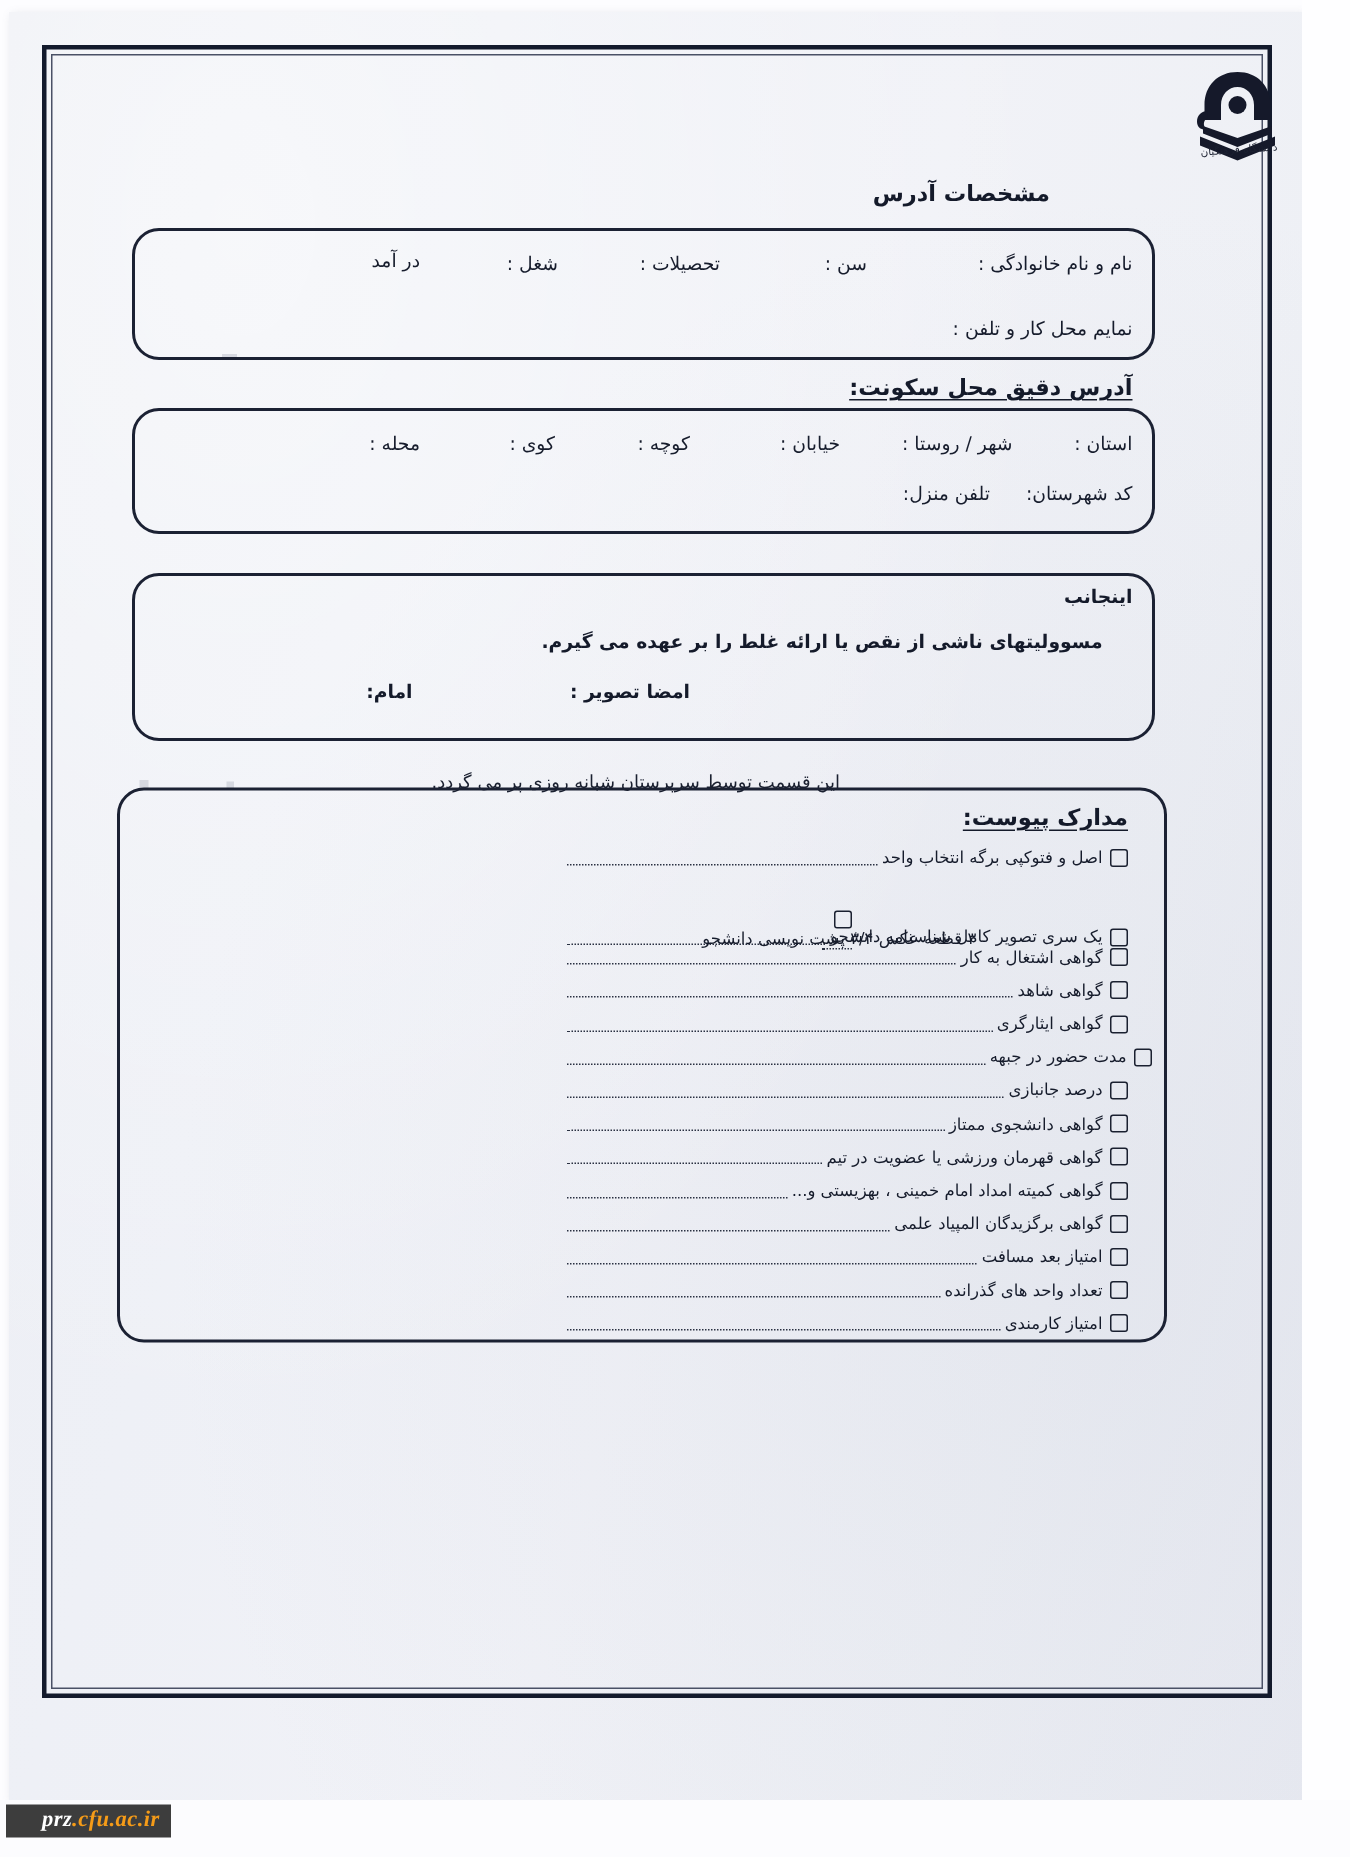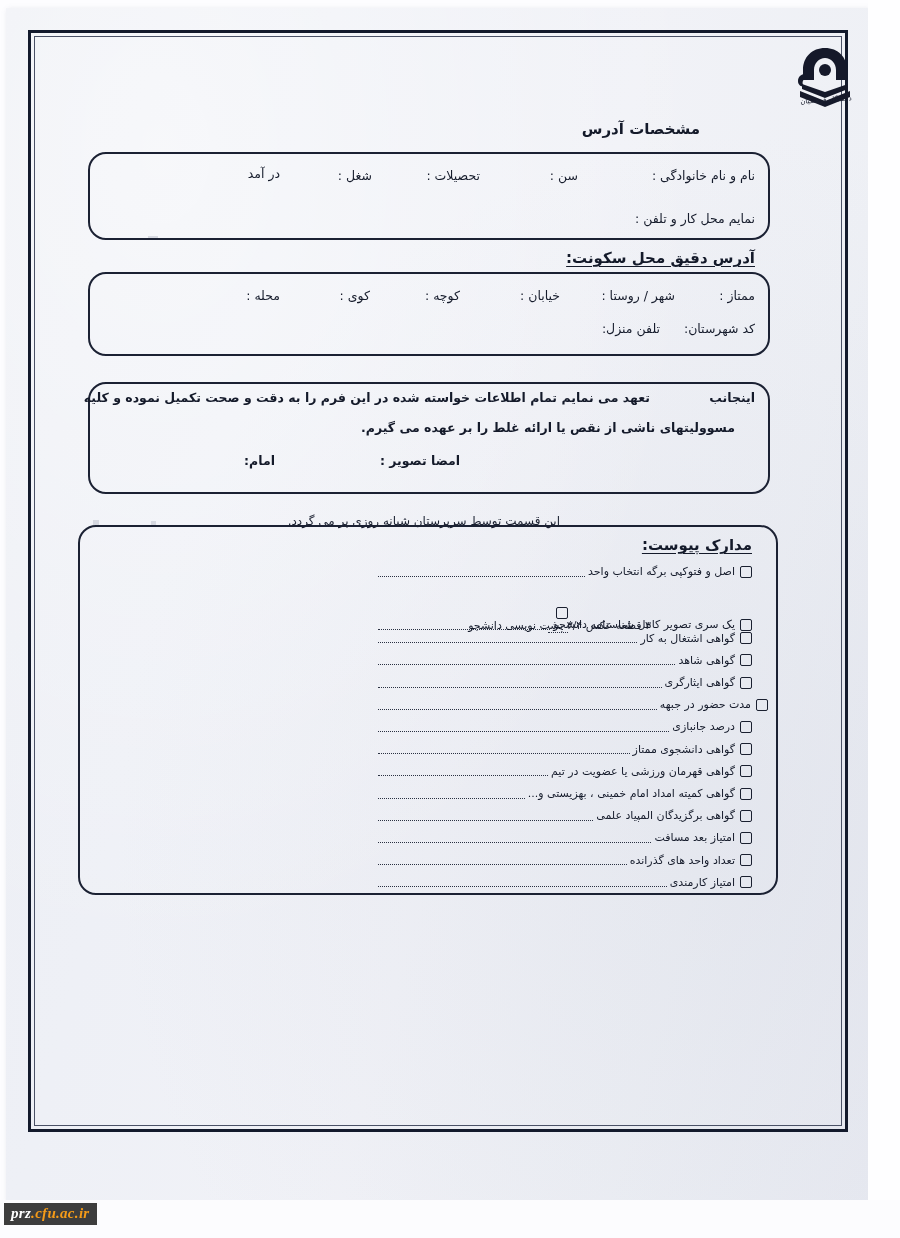--- a/index.html
+++ b/index.html
@@ -173,21 +173,21 @@
     font-size: 14px;
     color: #1c2233;
   }
 
   
   #watermark {
     position: absolute;
     left: 4px;
     top: 1203px;
     background: #3d3d3d;
-    padding: 3px 7px 4px 7px;
+    padding: 3px 7px 4px 24px;
     font-family: "Liberation Serif", "DejaVu Serif", serif;
     font-weight: bold;
     font-style: italic;
     font-size: 15px;
     letter-spacing: 0.3px;
     line-height: 1;
     direction: ltr;
   }
   #watermark .wm-a { color: #ffffff; }
   #watermark .wm-b { color: #f59b18; }
@@ -231,32 +231,31 @@
   <div class="fld" style="right:145px; top:168px;">نام و نام خانوادگی :</div>
   <div class="fld" style="right:322px; top:168px;">سن :</div>
   <div class="fld" style="right:420px; top:168px;">تحصیلات :</div>
   <div class="fld" style="right:528px; top:168px;">شغل :</div>
   <div class="fld" style="right:620px; top:166px;">در آمد</div>
   <div class="fld" style="right:145px; top:211px;">نمایم محل کار و تلفن :</div>
 
   <div class="sec-title underline" style="right:145px; top:249px;">آدرس دقیق محل سکونت:</div>
   <div class="box" style="left:88px; top:272px; width:682px; height:84px;"></div>
 
-  <div class="fld" style="right:145px; top:288px;">ممتاز :</div>
+  <div class="fld" style="right:145px; top:288px;">استان :</div>
   <div class="fld" style="right:225px; top:288px;">شهر / روستا :</div>
   <div class="fld" style="right:340px; top:288px;">خیابان :</div>
   <div class="fld" style="right:440px; top:288px;">کوچه :</div>
   <div class="fld" style="right:530px; top:288px;">کوی :</div>
   <div class="fld" style="right:620px; top:288px;">محله :</div>
   <div class="fld" style="right:145px; top:321px;">کد شهرستان:</div>
   <div class="fld" style="right:240px; top:321px;">تلفن منزل:</div>
 
   <div class="box" style="left:88px; top:382px; width:682px; height:112px;"></div>
   <div class="para" style="right:145px; top:390px;">اینجانب</div>
-  <div class="para" style="right:250px; top:390px;">تعهد می نمایم تمام اطلاعات خواسته شده در این فرم را به دقت و صحت تکمیل نموده و کلیه</div>
   <div class="para" style="right:165px; top:420px;">مسوولیتهای ناشی از نقص یا ارائه غلط را بر عهده می گیرم.</div>
   <div class="para" style="right:440px; top:453px;">امضا تصویر :</div>
   <div class="para" style="right:625px; top:453px;">امام:</div>
 
   <div class="note" style="right:340px; top:514px;">این قسمت توسط سرپرستان شبانه روزی پر می گردد.</div>
   <div class="box" style="left:78px; top:525px; width:700px; height:370px;"></div>
   <div class="sec-title underline" style="right:148px; top:536px;">مدارک پیوست:</div>
 
   <div id="checklist">
       <div class="chk-row" style="top: 563px; right: 148px; left: 378px;">

